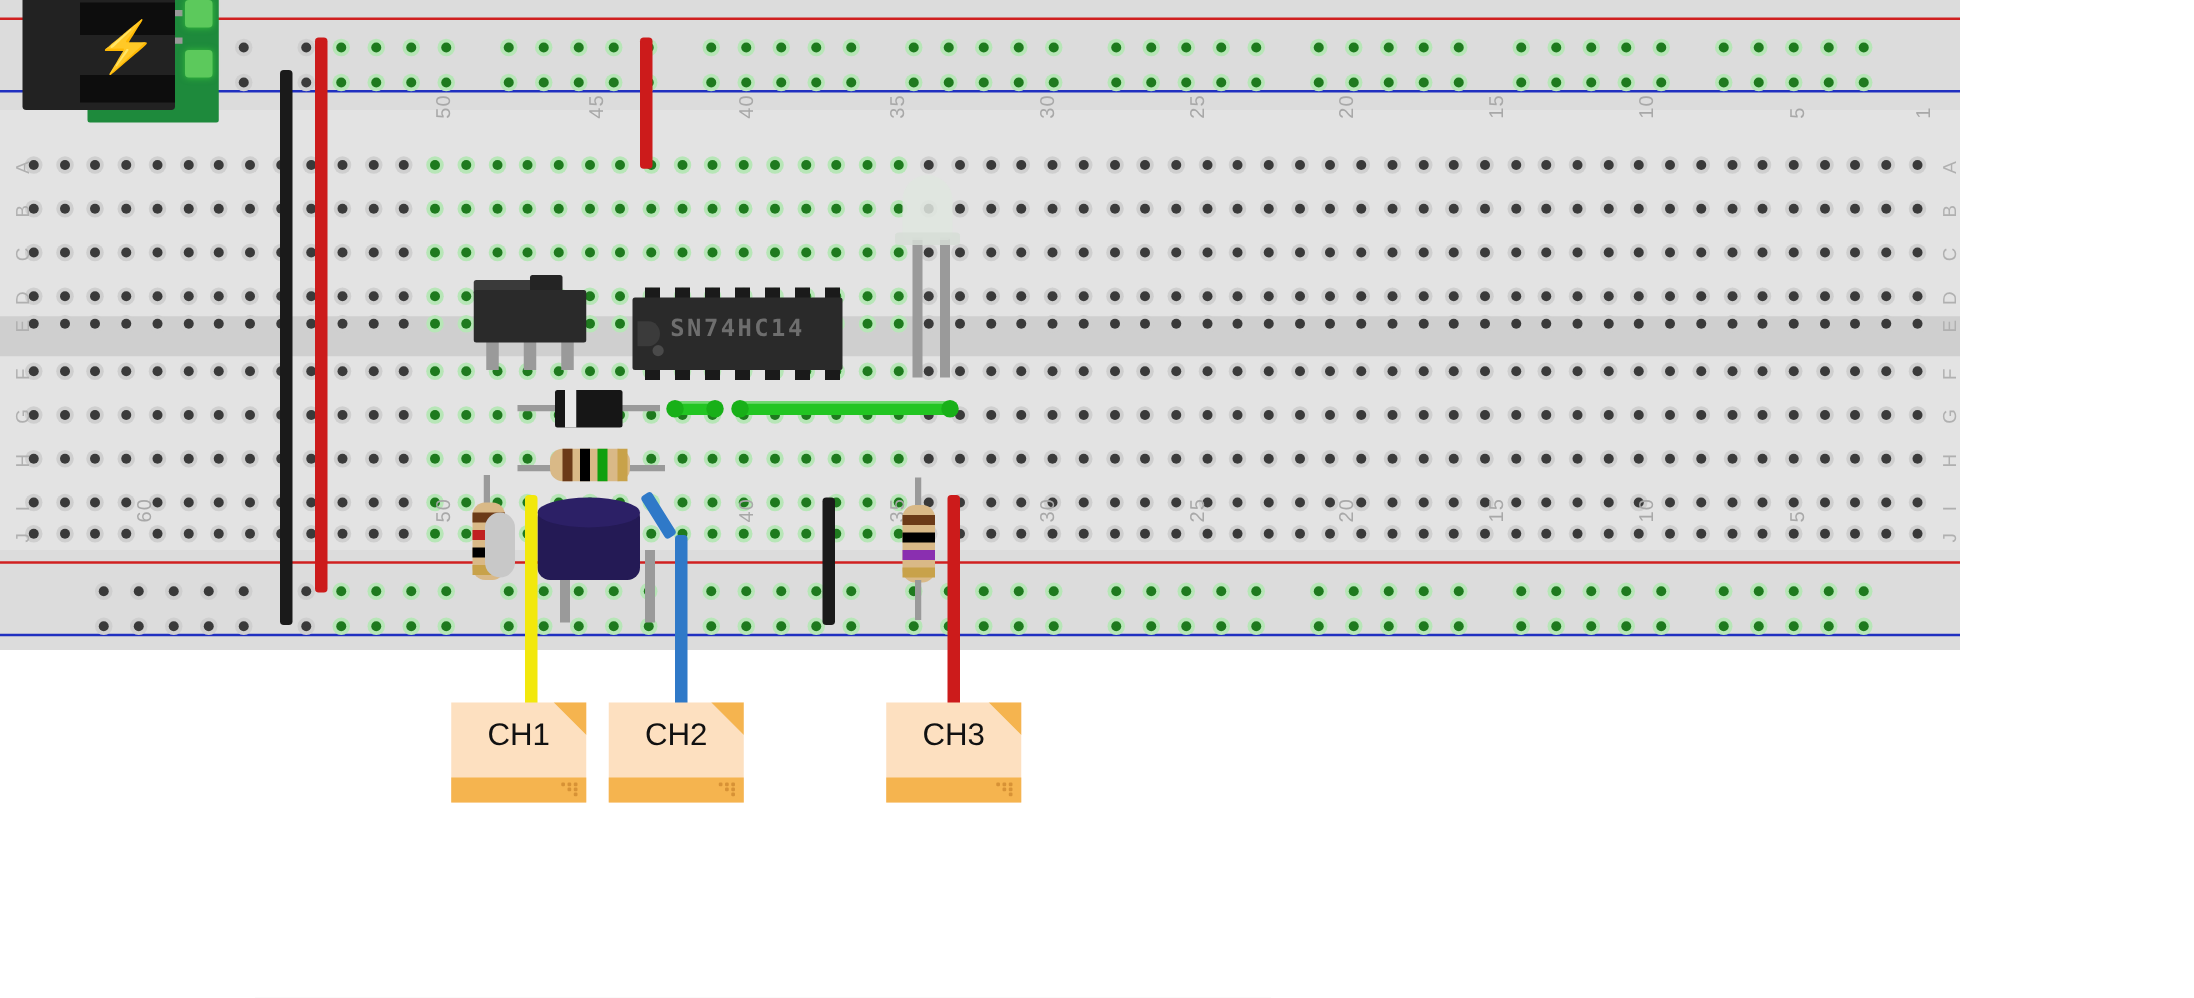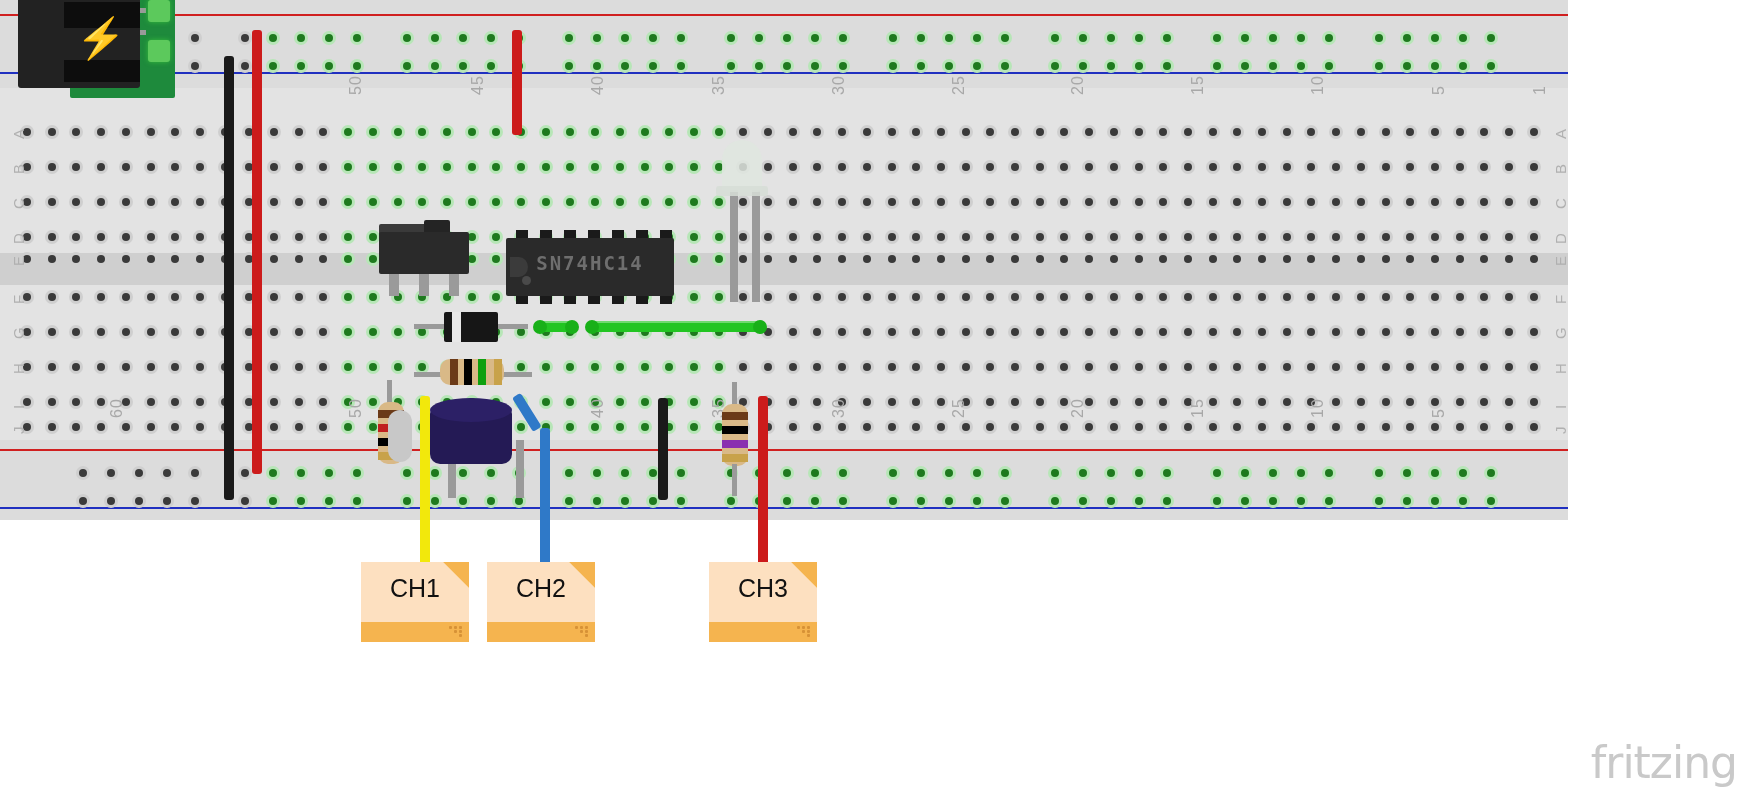--- a/index.html
+++ b/index.html
@@ -2743,14 +2743,13 @@
             <span style="left: 5px; top: 4px;"></span>
             <span style="left: 10px; top: 4px;"></span>
             <span style="left: 10px; top: 8px;"></span>
           </div>
         </div>
         <div class="note-fold"></div>
         <div class="note-fold2" style="border-right-color: rgb(245, 180, 79);"></div>
       </div>
     </div>
 
-  <div class="logo">fritzing</div>
 </div>
 
 </body></html>

